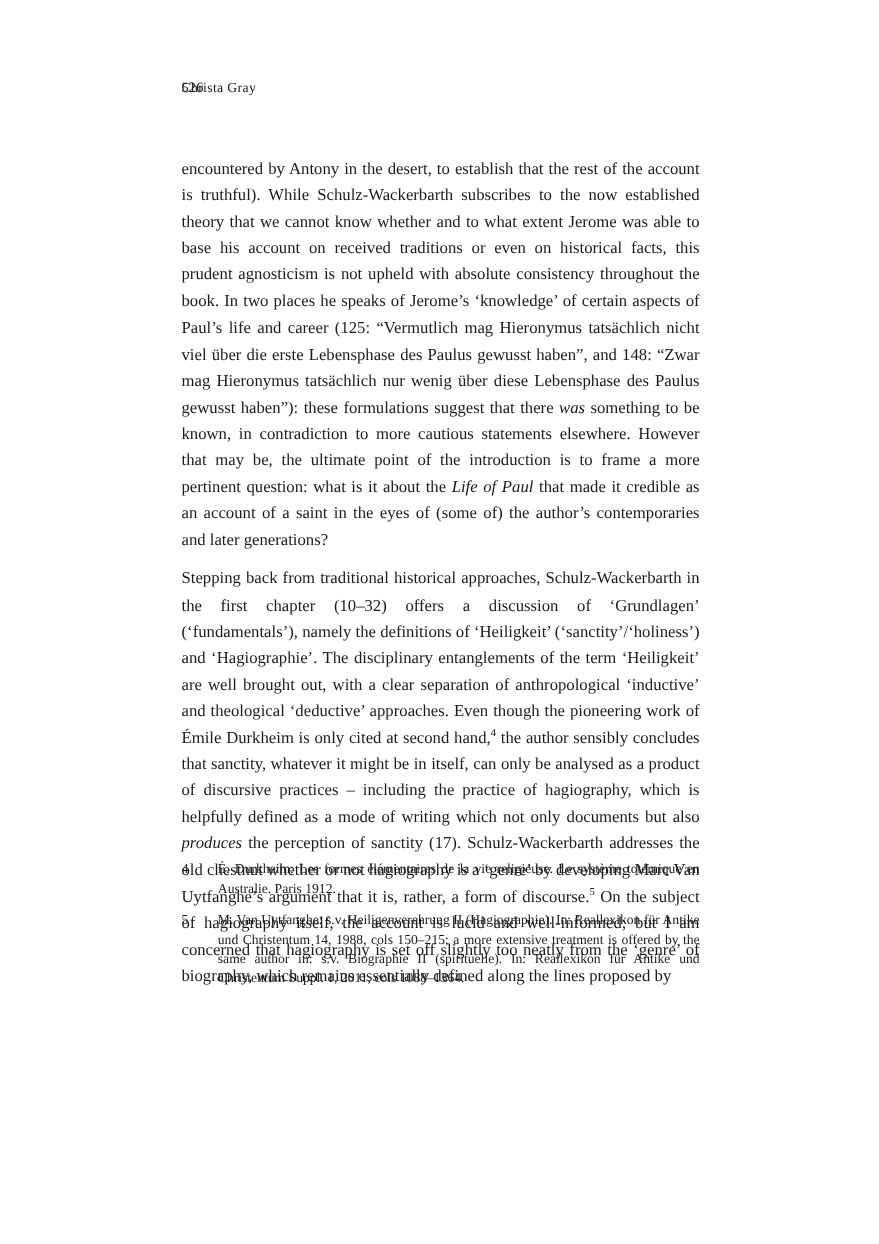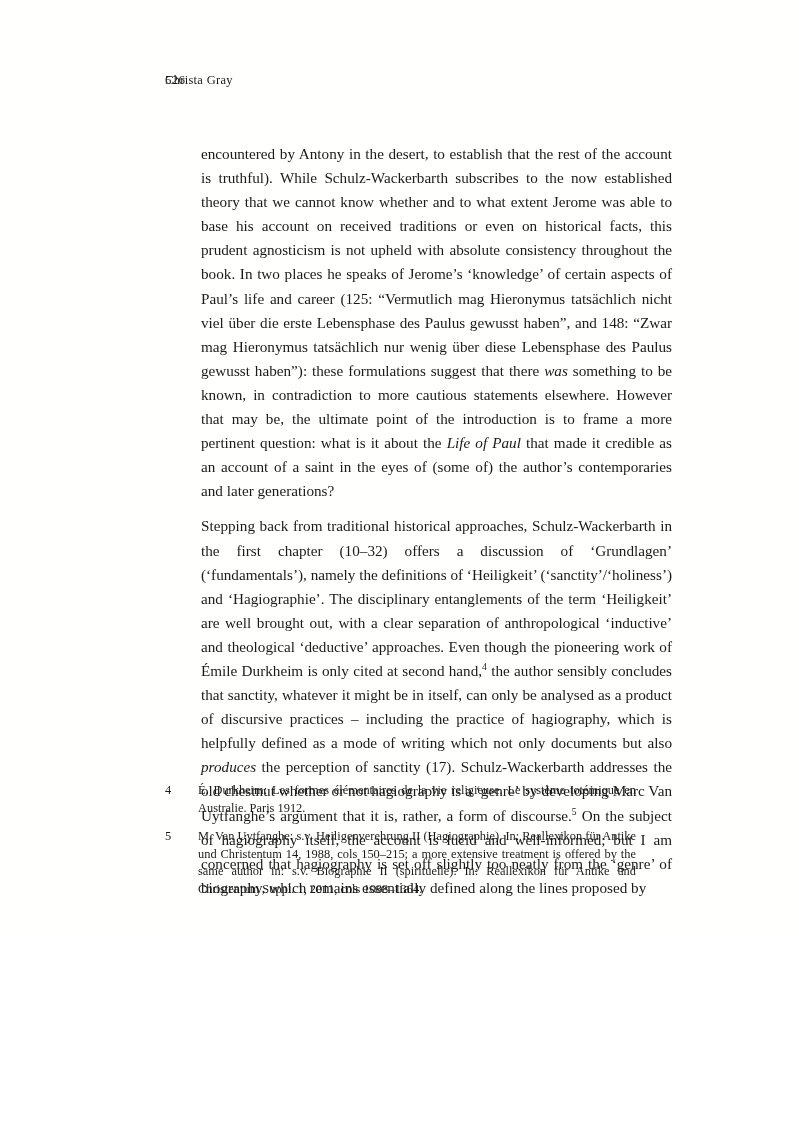--- a/index.html
+++ b/index.html
@@ -45,21 +45,20 @@
     width: 470px;
     text-align: left;
     font-size: 12.5px;
     letter-spacing: 0.3px;
   }
   .body-col {
     position: absolute;
     left: 165px;
     top: 142px;
     width: 471px;
-    margin-left: 36px;
   }
   p.para {
     margin: 0 0 0 0;
     font-size: 15.2px;
     line-height: 24.1px;
     text-align: justify;
     text-justify: inter-word;
     hyphens: manual;
   }
   p.para + p.para {

